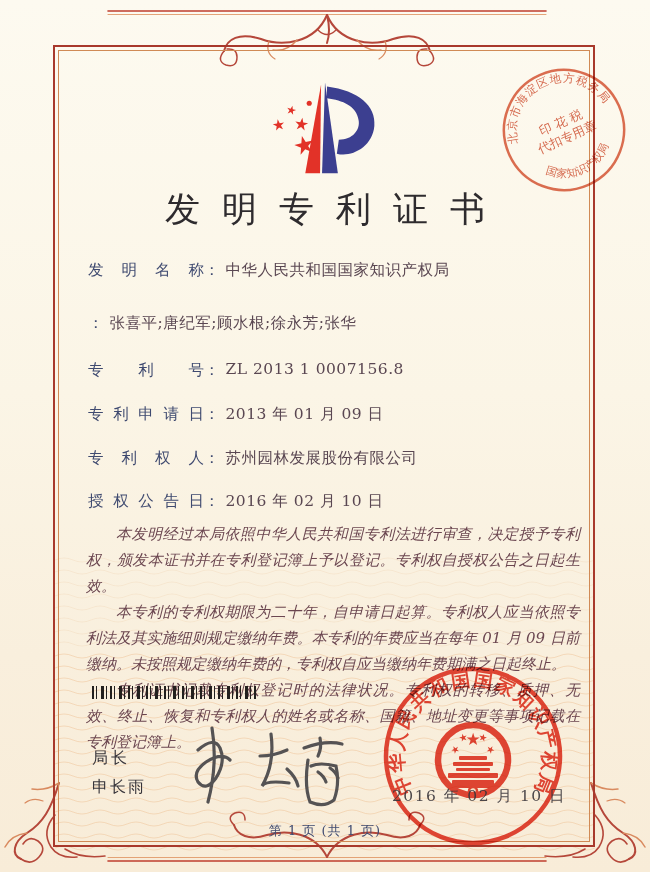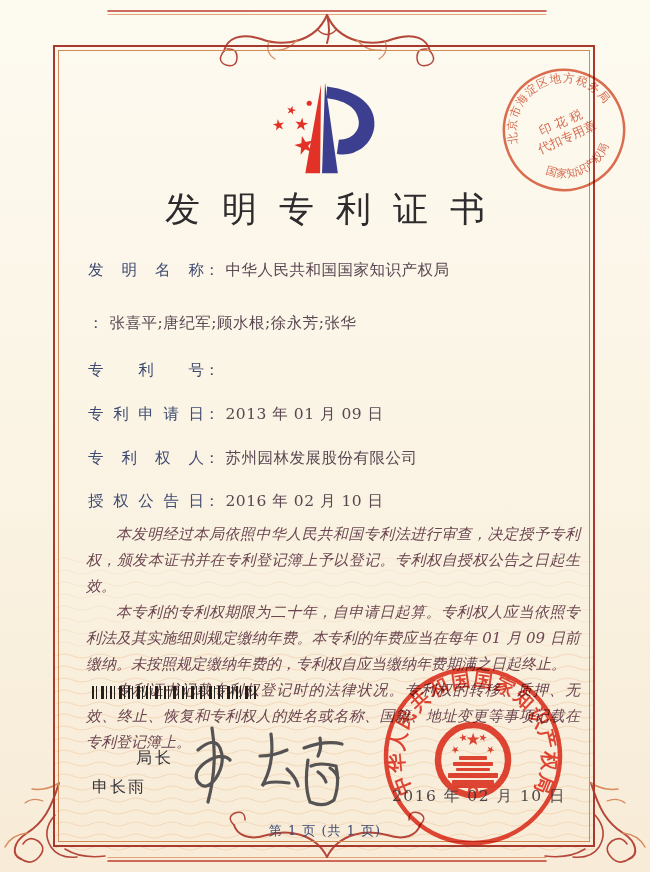--- a/index.html
+++ b/index.html
@@ -20,21 +20,21 @@
   .field-row{margin-bottom:0;height:46px;font-size:15.5px;display:flex;align-items:flex-start;}
   .f-label{display:inline-block;width:116px;color:#3f4a70;text-align:justify;text-align-last:justify;flex:none;font-family:Liberation Mono, monospace;}
   .f-colon{color:#3f4a70;margin-right:6px;flex:none;}
   .f-value{color:#5a4752;letter-spacing:.5px;}
   .body-text{left:86px;top:522px;width:494px;font-size:15px;line-height:1.73;color:#6b4650;
              text-align:justify;font-style:italic;}
   .body-text p{margin:0;text-indent:2em;}
   .barcode{left:92px;top:686px;width:164px;height:13px;
     background:repeating-linear-gradient(90deg,#23201e 0 2px,transparent 2px 4px,#23201e 4px 5px,
       transparent 5px 9px,#23201e 9px 12px,transparent 12px 14px,#23201e 14px 15px,transparent 15px 18px);}
-  .signer-title{left:92px;top:748px;font-size:16px;color:#37343a;letter-spacing:3px;font-family:"DejaVu Sans","Liberation Sans",sans-serif;margin-left:44px;}
+  .signer-title{left:92px;top:748px;font-size:16px;color:#37343a;letter-spacing:3px;font-family:"DejaVu Sans","Liberation Sans",sans-serif;}
   .signer-name{left:92px;top:777px;font-size:16px;color:#37343a;letter-spacing:2px;font-family:"DejaVu Sans","Liberation Sans",sans-serif;}
   .seal-date{left:392px;top:786px;font-size:15.5px;color:#3a363b;letter-spacing:1.5px;opacity:.9;z-index:7;}
   .footer-page{left:0;right:0;top:822px;text-align:center;font-size:13px;color:#3f4a70;letter-spacing:1px;}
   .blend{mix-blend-mode:multiply;}
 </style>
 </head>
 <body>
 
 <div class="page">
 
@@ -144,20 +144,21 @@
       <span class="f-colon">：</span>
       <span class="f-value">中华人民共和国国家知识产权局</span>
     </div>
     <div class="field-row" style="height:47px;">
       <span class="f-colon">：</span>
       <span class="f-value">张喜平;唐纪军;顾水根;徐永芳;张华</span>
     </div>
     <div class="field-row" style="height:44px;">
       <span class="f-label">专利号</span>
       <span class="f-colon">：</span>
+      <span class="f-value">ZL 2013 1 0007156.8</span>
     </div>
     <div class="field-row" style="height:44px;">
       <span class="f-label">专利申请日</span>
       <span class="f-colon">：</span>
       <span class="f-value">2013 年 01 月 09 日</span>
     </div>
     <div class="field-row" style="height:43px;">
       <span class="f-label">专利权人</span>
       <span class="f-colon">：</span>
       <span class="f-value">苏州园林发展股份有限公司</span>

